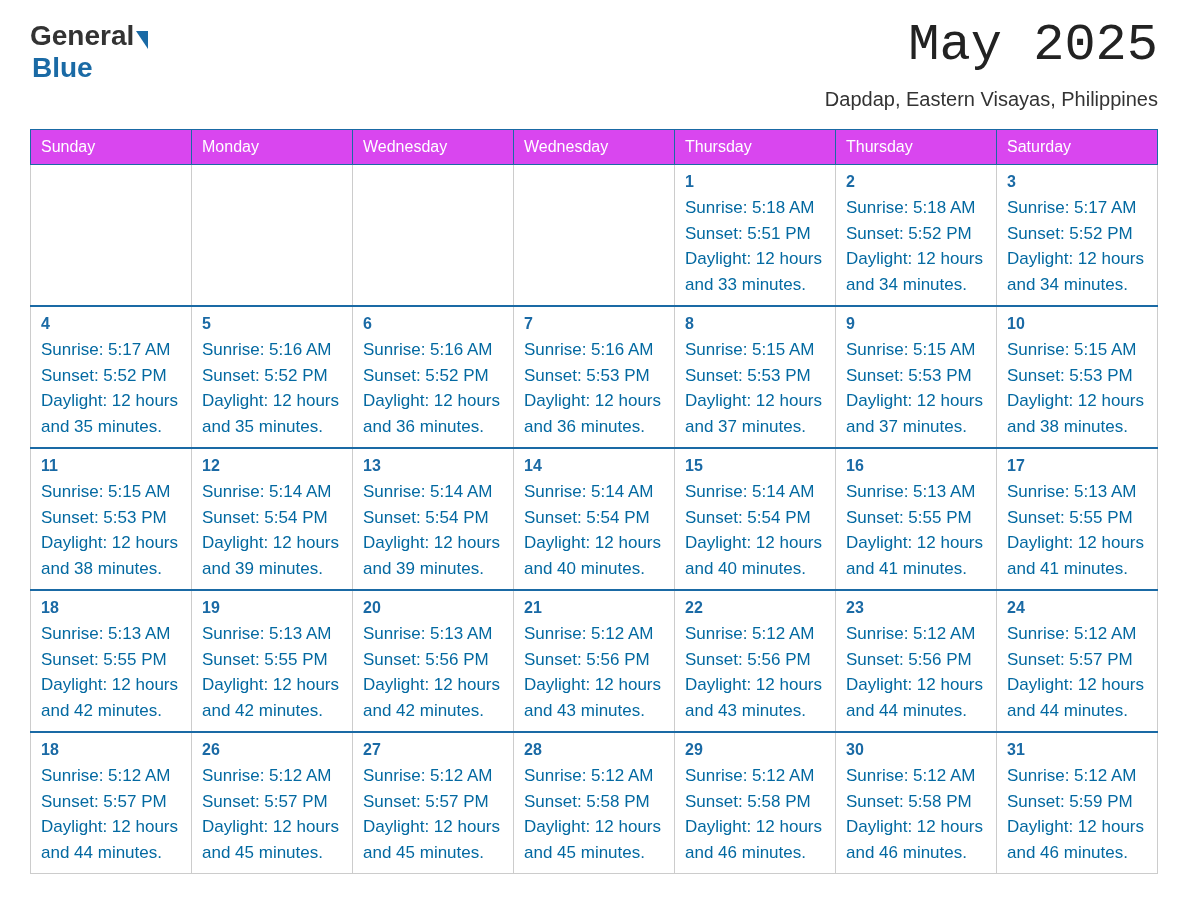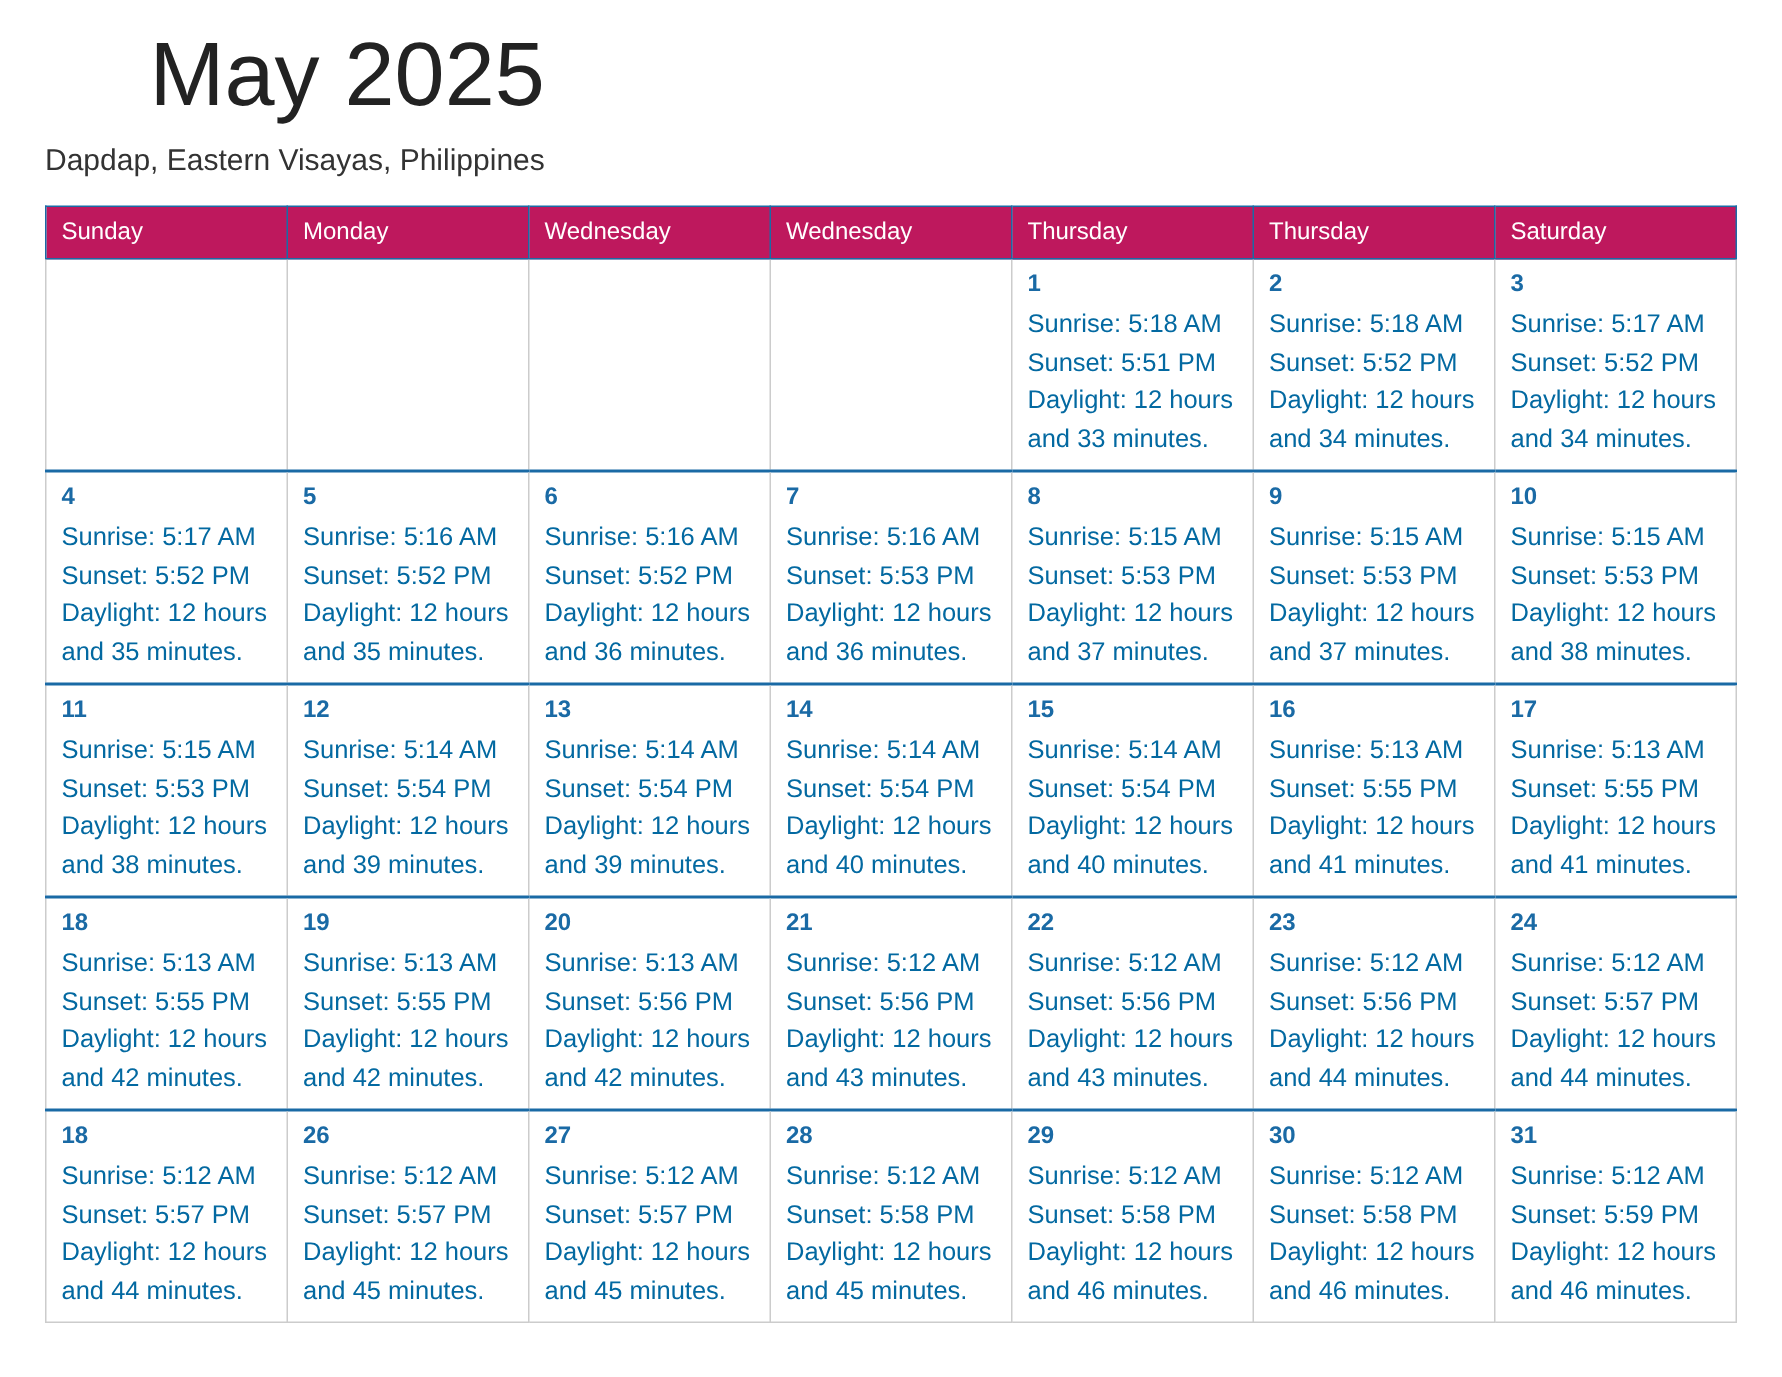--- a/index.html
+++ b/index.html
@@ -48,37 +48,38 @@
     }
     .logo-line2 {
       display: flex;
       align-items: center;
       margin-left: 2px;
     }
     .title-block {
       text-align: right;
     }
     .title-month {
-      font-size: 60px;
+      font-size: 52px;
       font-weight: normal;
       color: #222;
       line-height: 1;
+      font-family: Liberation Mono, monospace;
     }
     .title-location {
       font-size: 20px;
       color: #333;
       margin-top: 16px;
     }
     .calendar {
       width: 100%;
       border-collapse: collapse;
       border: 1px solid #aaa;
     }
     .calendar th {
-      background-color: #be185d;
+      background-color: #d946ef;
       color: #fff;
       font-size: 16px;
       font-weight: normal;
       padding: 8px 10px;
       text-align: left;
       border: 1px solid #1a6aa5;
     }
     .calendar td {
       vertical-align: top;
       padding: 8px 10px;
@@ -111,20 +112,29 @@
     }
     
     .week-row td {
       border-top: 2px solid #1a6aa5;
     }
   </style>
 </head>
 <body>
 
 <div class="header">
+  <div class="logo-wrapper">
+    <div class="logo-line1">
+      <span class="logo-text-general">General</span>
+      <div class="logo-triangle"></div>
+    </div>
+    <div class="logo-line2">
+      <span class="logo-text-blue">Blue</span>
+    </div>
+  </div>
   <div class="title-block">
     <div class="title-month">May 2025</div>
     <div class="title-location">Dapdap, Eastern Visayas, Philippines</div>
   </div>
 </div>
 
 <table class="calendar">
   <thead>
     <tr>
       <th>Sunday</th>

